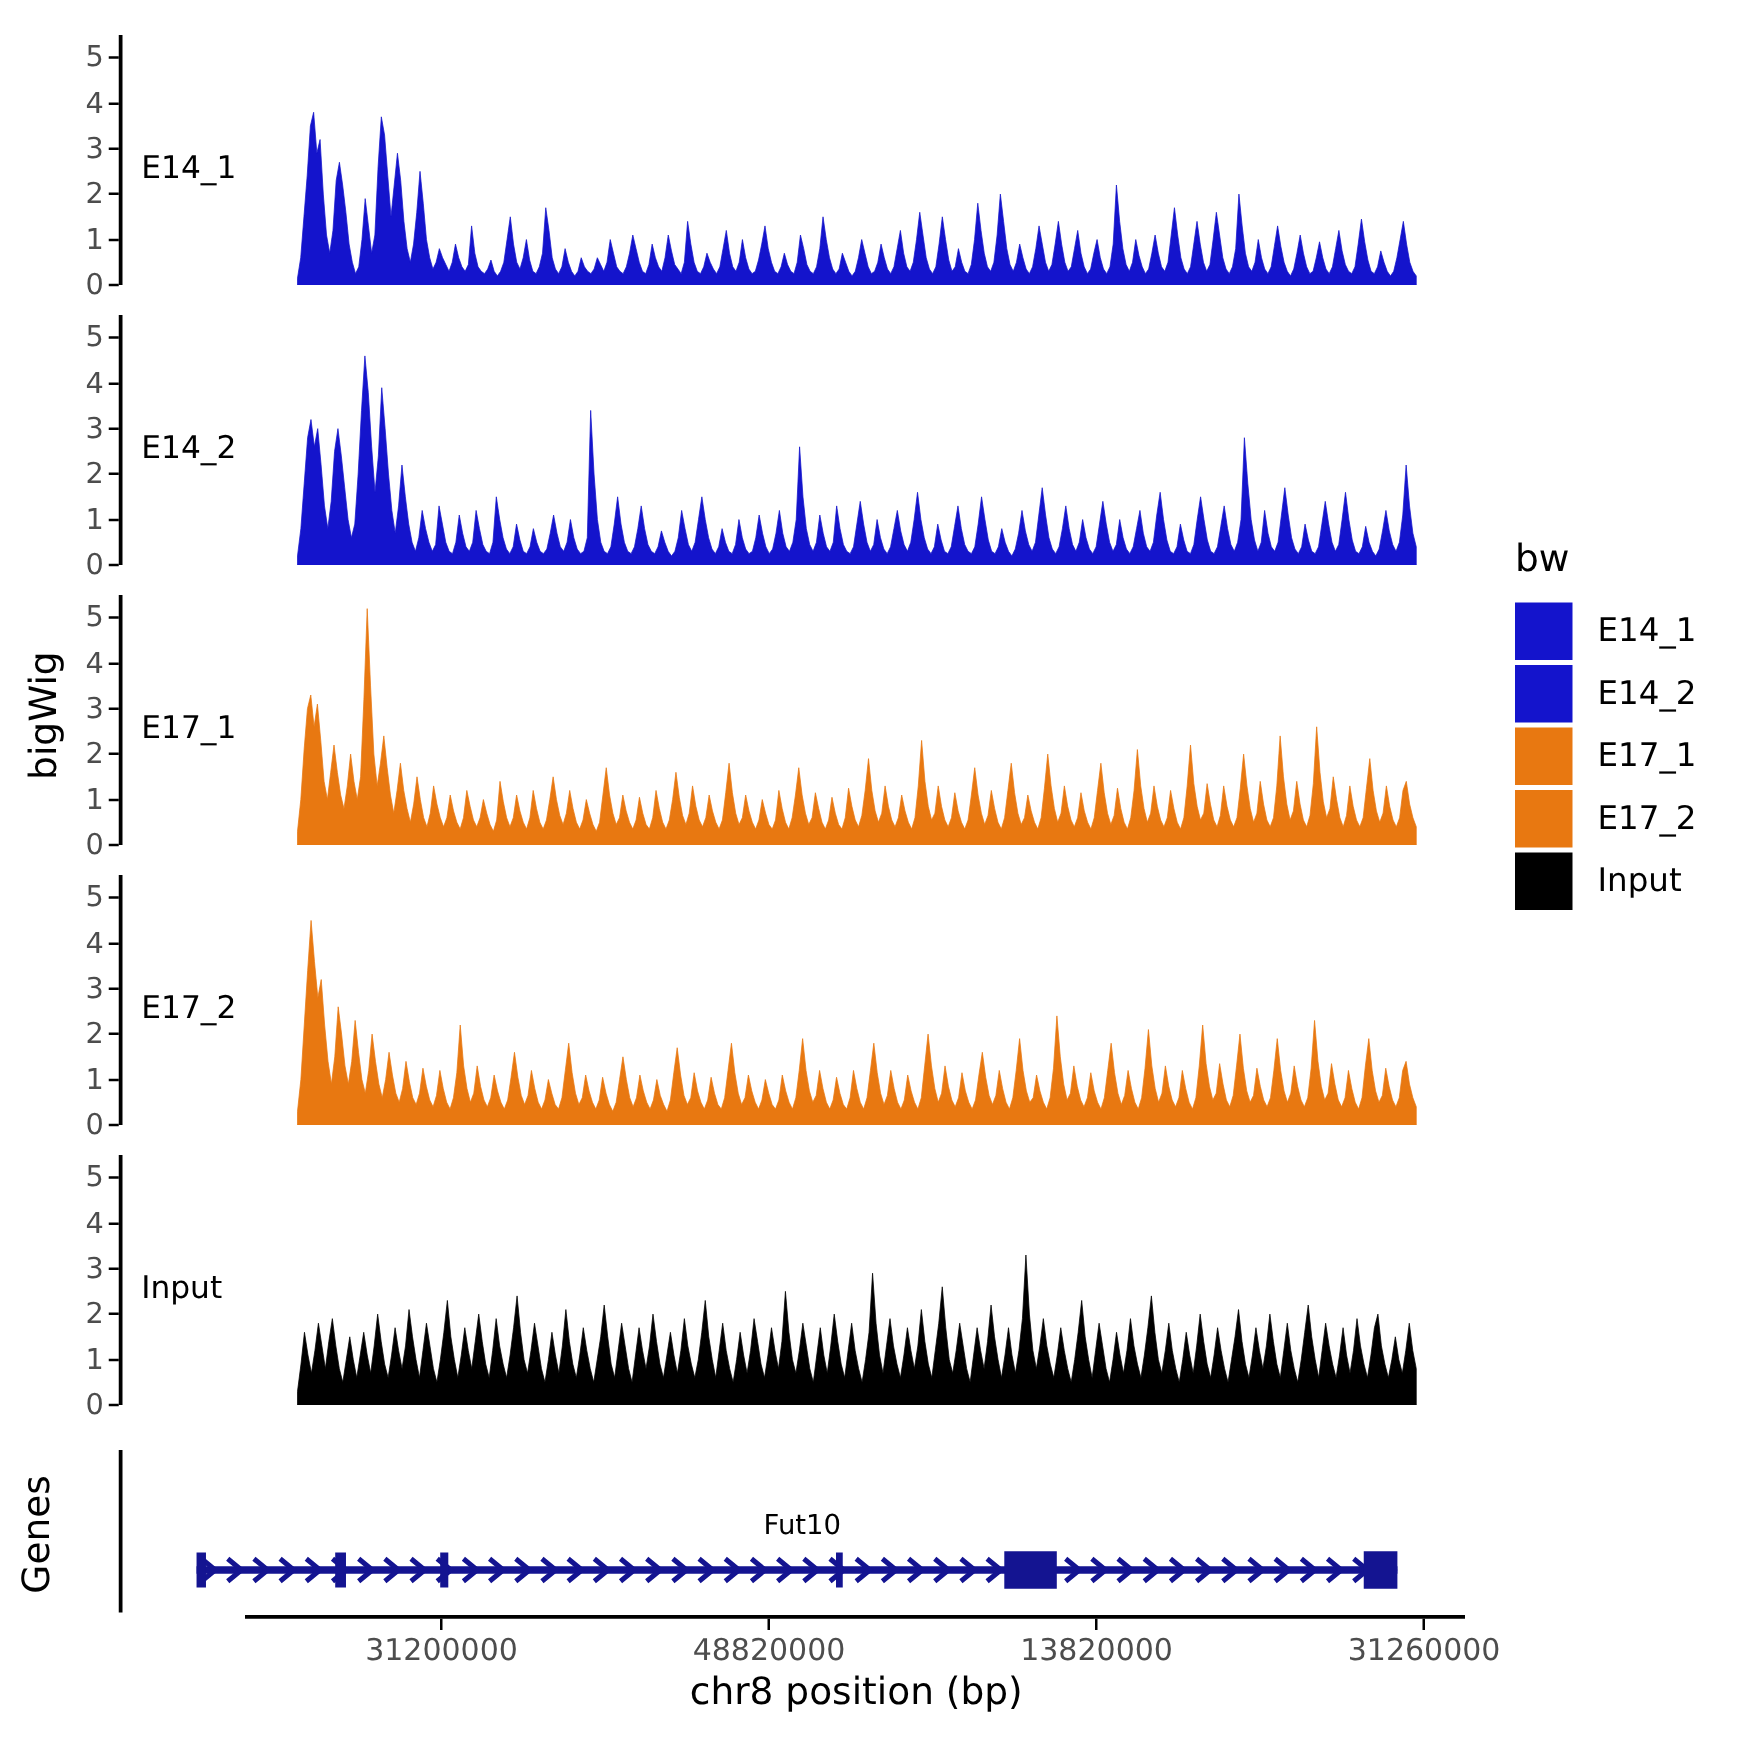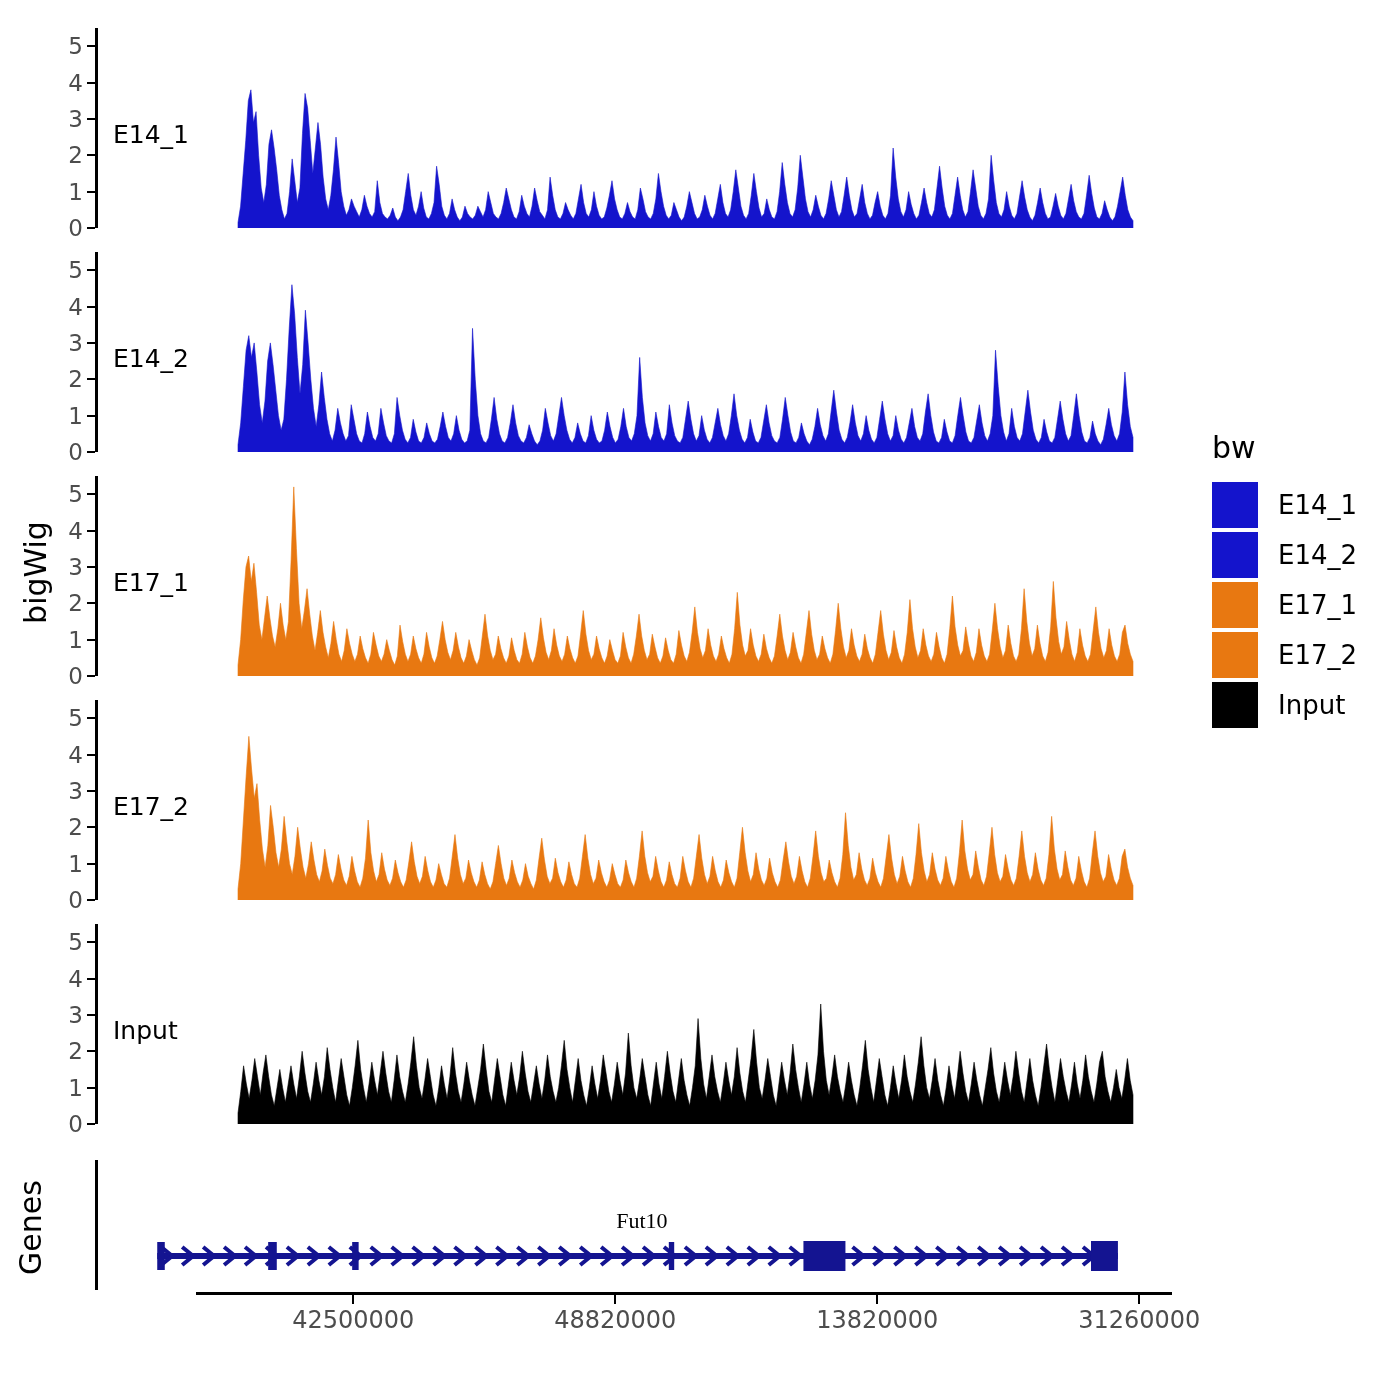--- a/index.html
+++ b/index.html
@@ -40,21 +40,21 @@
     transform:translateY(-50%);
   }
   .track-label{
     position:absolute;font-size:25px;color:#000;white-space:nowrap;
     transform:translateY(-50%);
   }
   .plotarea{position:absolute;left:3px;top:0;right:0;bottom:0;overflow:hidden;}
   .plotarea svg{display:block;}
 
   
-  .gene-panel{position:absolute;font-family:Liberation Serif, serif;}
+  .gene-panel{position:absolute;}
   .gene-axis{position:absolute;left:0;top:0;width:3px;height:100%;background:#000;}
   .gene-label{
     position:absolute;font-size:22px;color:#000;white-space:nowrap;
     transform:translateX(-50%);
   }
 
   
   .xaxis-line{position:absolute;height:3px;background:#000;}
   .xtick{position:absolute;width:2px;height:9px;background:#000;}
   .xtick-label{
@@ -246,28 +246,29 @@
           <rect x="570.8100000000001" y="82" width="5.385000000000005" height="28" fill="#141491"></rect>
           <rect x="705.4350000000001" y="81" width="42.002999999999915" height="30" fill="#141491"></rect>
           <rect x="992.994" y="81" width="26.924999999999905" height="30" fill="#141491"></rect>
         </svg></div>
   <div class="gene-label" style="left: 546.885px; top: 48px;">Fut10</div>
     </div>
 
   <div class="xaxis-line" style="left:196px;top:1292px;width:976px;"></div>
   <div id="xticks">
       <div class="xtick" style="left: 352.208px; top: 1295px;"></div>
-      <div class="xtick-label" style="left: 353.208px; top: 1306px;">42500000</div>
+      <div class="xtick-label" style="left: 353.208px; top: 1306px;">31200000</div>
       <div class="xtick" style="left: 614.221px; top: 1295px;"></div>
       <div class="xtick-label" style="left: 615.221px; top: 1306px;">48820000</div>
       <div class="xtick" style="left: 876.235px; top: 1295px;"></div>
       <div class="xtick-label" style="left: 877.235px; top: 1306px;">13820000</div>
       <div class="xtick" style="left: 1138.25px; top: 1295px;"></div>
       <div class="xtick-label" style="left: 1139.25px; top: 1306px;">31260000</div>
     </div>
+  <div class="axis-title-x" style="left:400px;top:1336px;width:570px;">chr8 position (bp)</div>
 
   <div class="legend" style="left:1212px;top:430px;width:180px;height:250px;">
     <div class="legend-title" style="left:0px;top:0px;">bw</div>
     <div id="legend-rows">
         <div class="legend-row" style="left: 0px; top: 52px;">
           <span class="legend-key" style="background: rgb(20, 20, 204);"></span>
           <span class="legend-text">E14_1</span>
         </div>
         <div class="legend-row" style="left: 0px; top: 102px;">
           <span class="legend-key" style="background: rgb(20, 20, 204);"></span>

